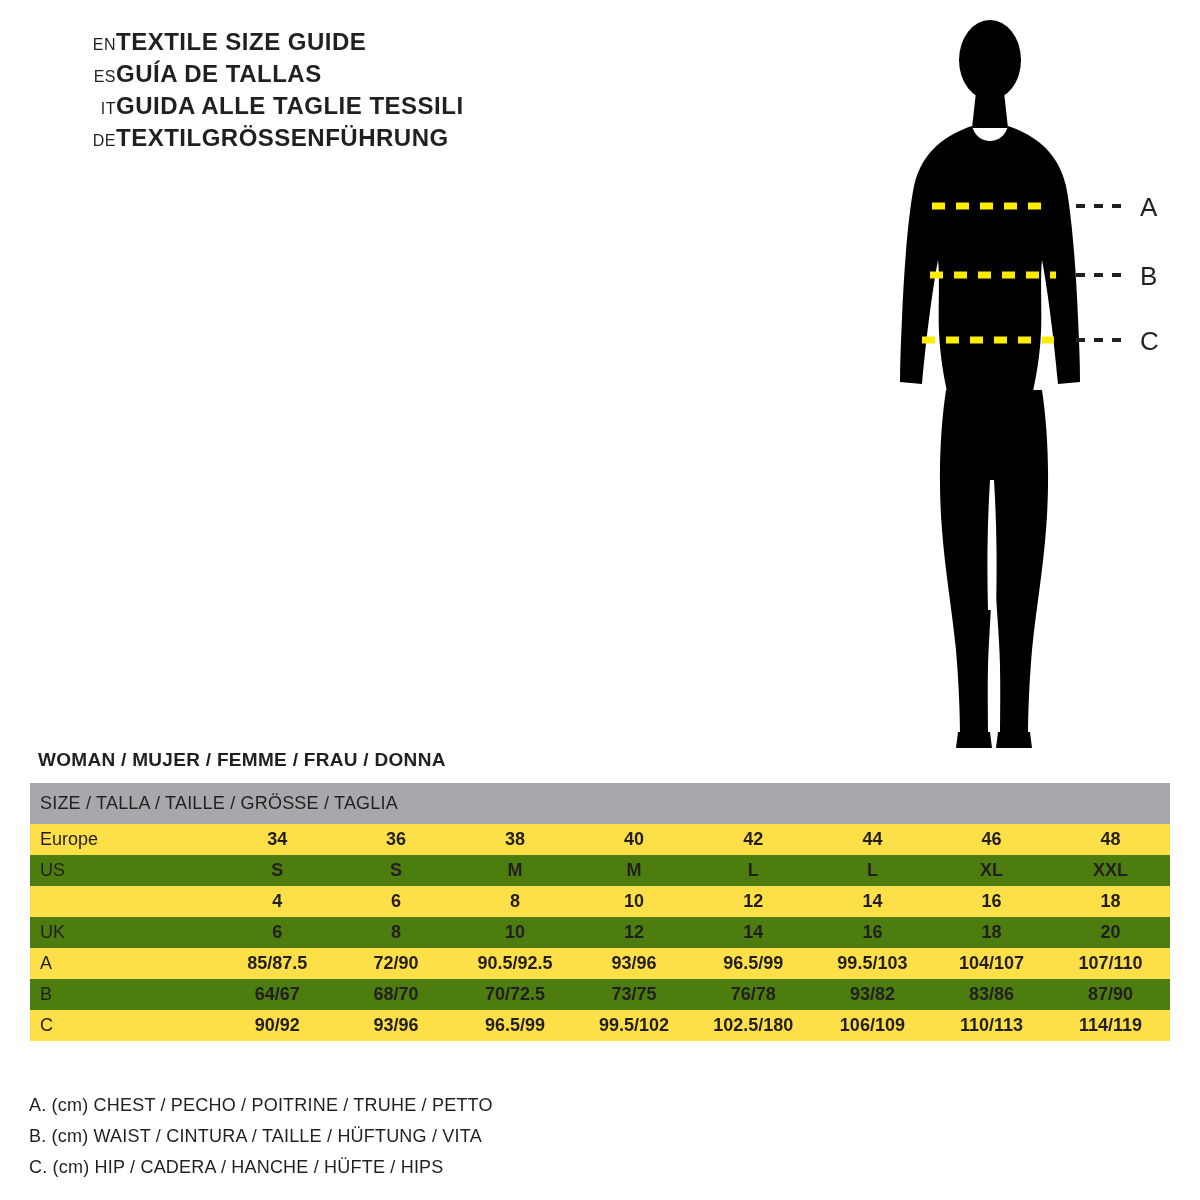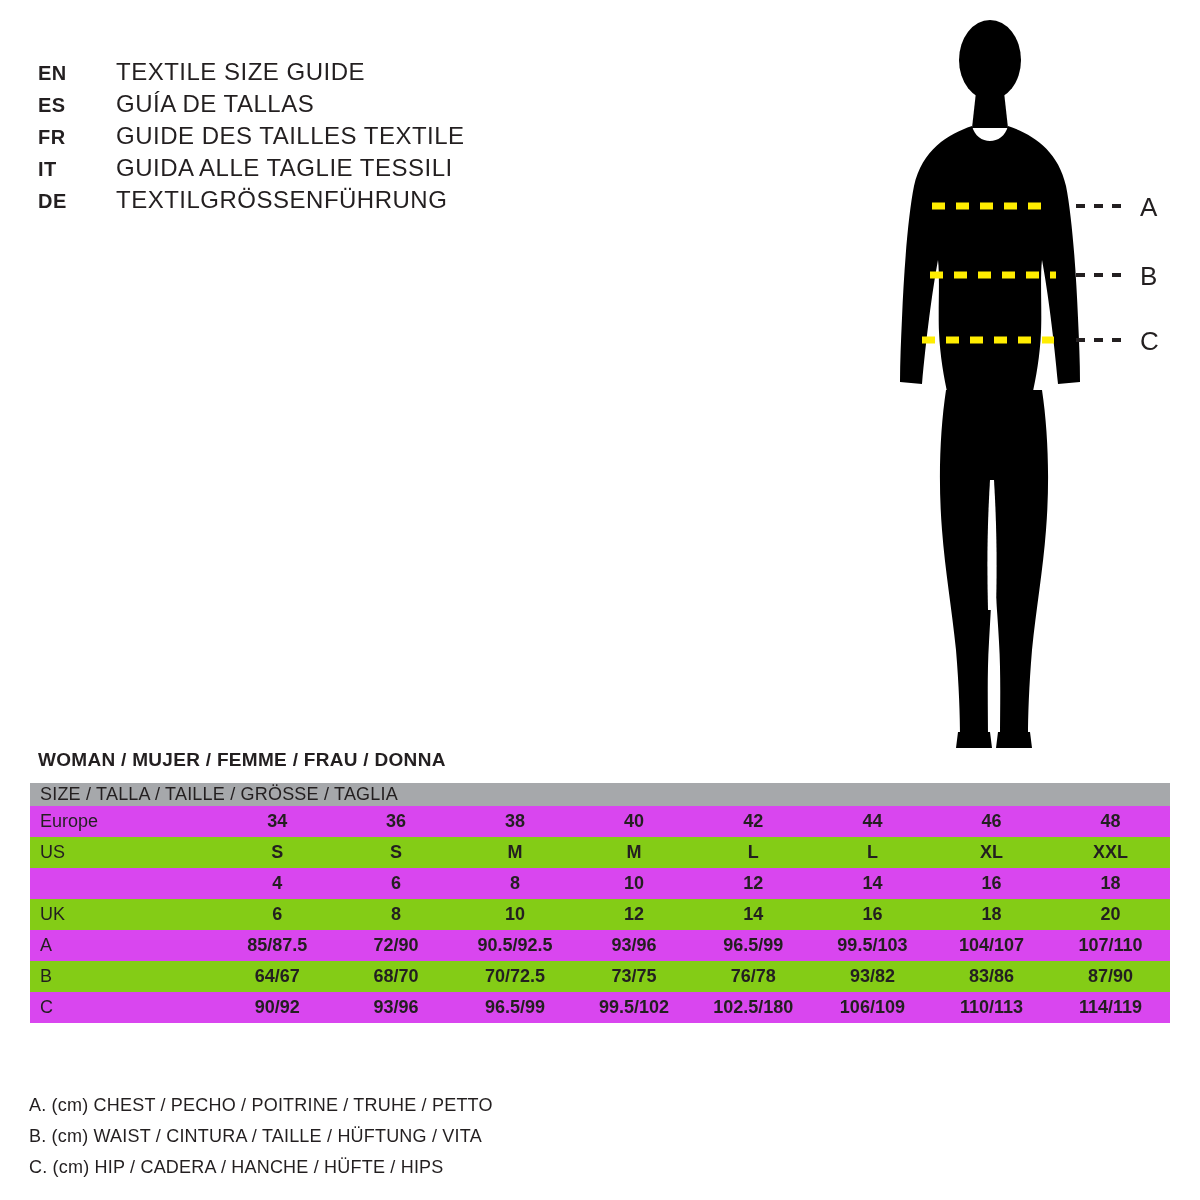--- a/index.html
+++ b/index.html
@@ -25,29 +25,29 @@
   }
   .lang-row {
     display: flex;
     align-items: baseline;
     height: 32px;
     white-space: nowrap;
   }
   .lang-code {
     width: 78px;
     flex: 0 0 78px;
-    font-size: 20px;
+    font-size: 16px;
+    font-weight: 400;
+    letter-spacing: 0.5px;
+    text-align: right;
+  }
+  .lang-text {
+    font-size: 24px;
     font-weight: 700;
     letter-spacing: 0.5px;
-  }
-  .lang-text {
-    font-size: 24px;
-    font-weight: 400;
-    letter-spacing: 0.5px;
-    margin-top: 30px;
   }
 
   
   .figure-wrap {
     position: absolute;
     left: 860px;
     top: 10px;
     width: 330px;
     height: 745px;
   }
@@ -81,25 +81,25 @@
     height: 31px;
     font-weight: 400;
     text-align: center;
     vertical-align: middle;
   }
   .size-table .hdr-row td {
     background: #a6a8ab;
     text-align: left;
     padding-left: 10px;
     font-size: 18px;
-    height: 23px;
+    height: 41px;
     letter-spacing: 0.2px;
   }
-  .size-table tbody tr.odd td { background: #d946ef; }
-  .size-table tbody tr.even td { background: #84cc16; }
+  .size-table tbody tr.odd td { background: #fde047; }
+  .size-table tbody tr.even td { background: #4d7c0f; }
   .size-table td.rowlabel {
     text-align: left;
     padding-left: 10px;
     width: 180px;
   }
   .size-table td.val { width: 120px; font-weight: bold; }
 
   
   .footnotes {
     position: absolute;
@@ -118,24 +118,20 @@
 <body>
 
 <div class="lang-block">
   <div class="lang-row">
     <span class="lang-code">EN</span>
     <span class="lang-text">TEXTILE SIZE GUIDE</span>
   </div>
   <div class="lang-row">
     <span class="lang-code">ES</span>
     <span class="lang-text">GUÍA DE TALLAS</span>
-  </div>
-  <div class="lang-row">
-    <span class="lang-code">FR</span>
-    <span class="lang-text">GUIDE DES TAILLES TEXTILE</span>
   </div>
   <div class="lang-row">
     <span class="lang-code">IT</span>
     <span class="lang-text">GUIDA ALLE TAGLIE TESSILI</span>
   </div>
   <div class="lang-row">
     <span class="lang-code">DE</span>
     <span class="lang-text">TEXTILGRÖSSENFÜHRUNG</span>
   </div>
 </div>

